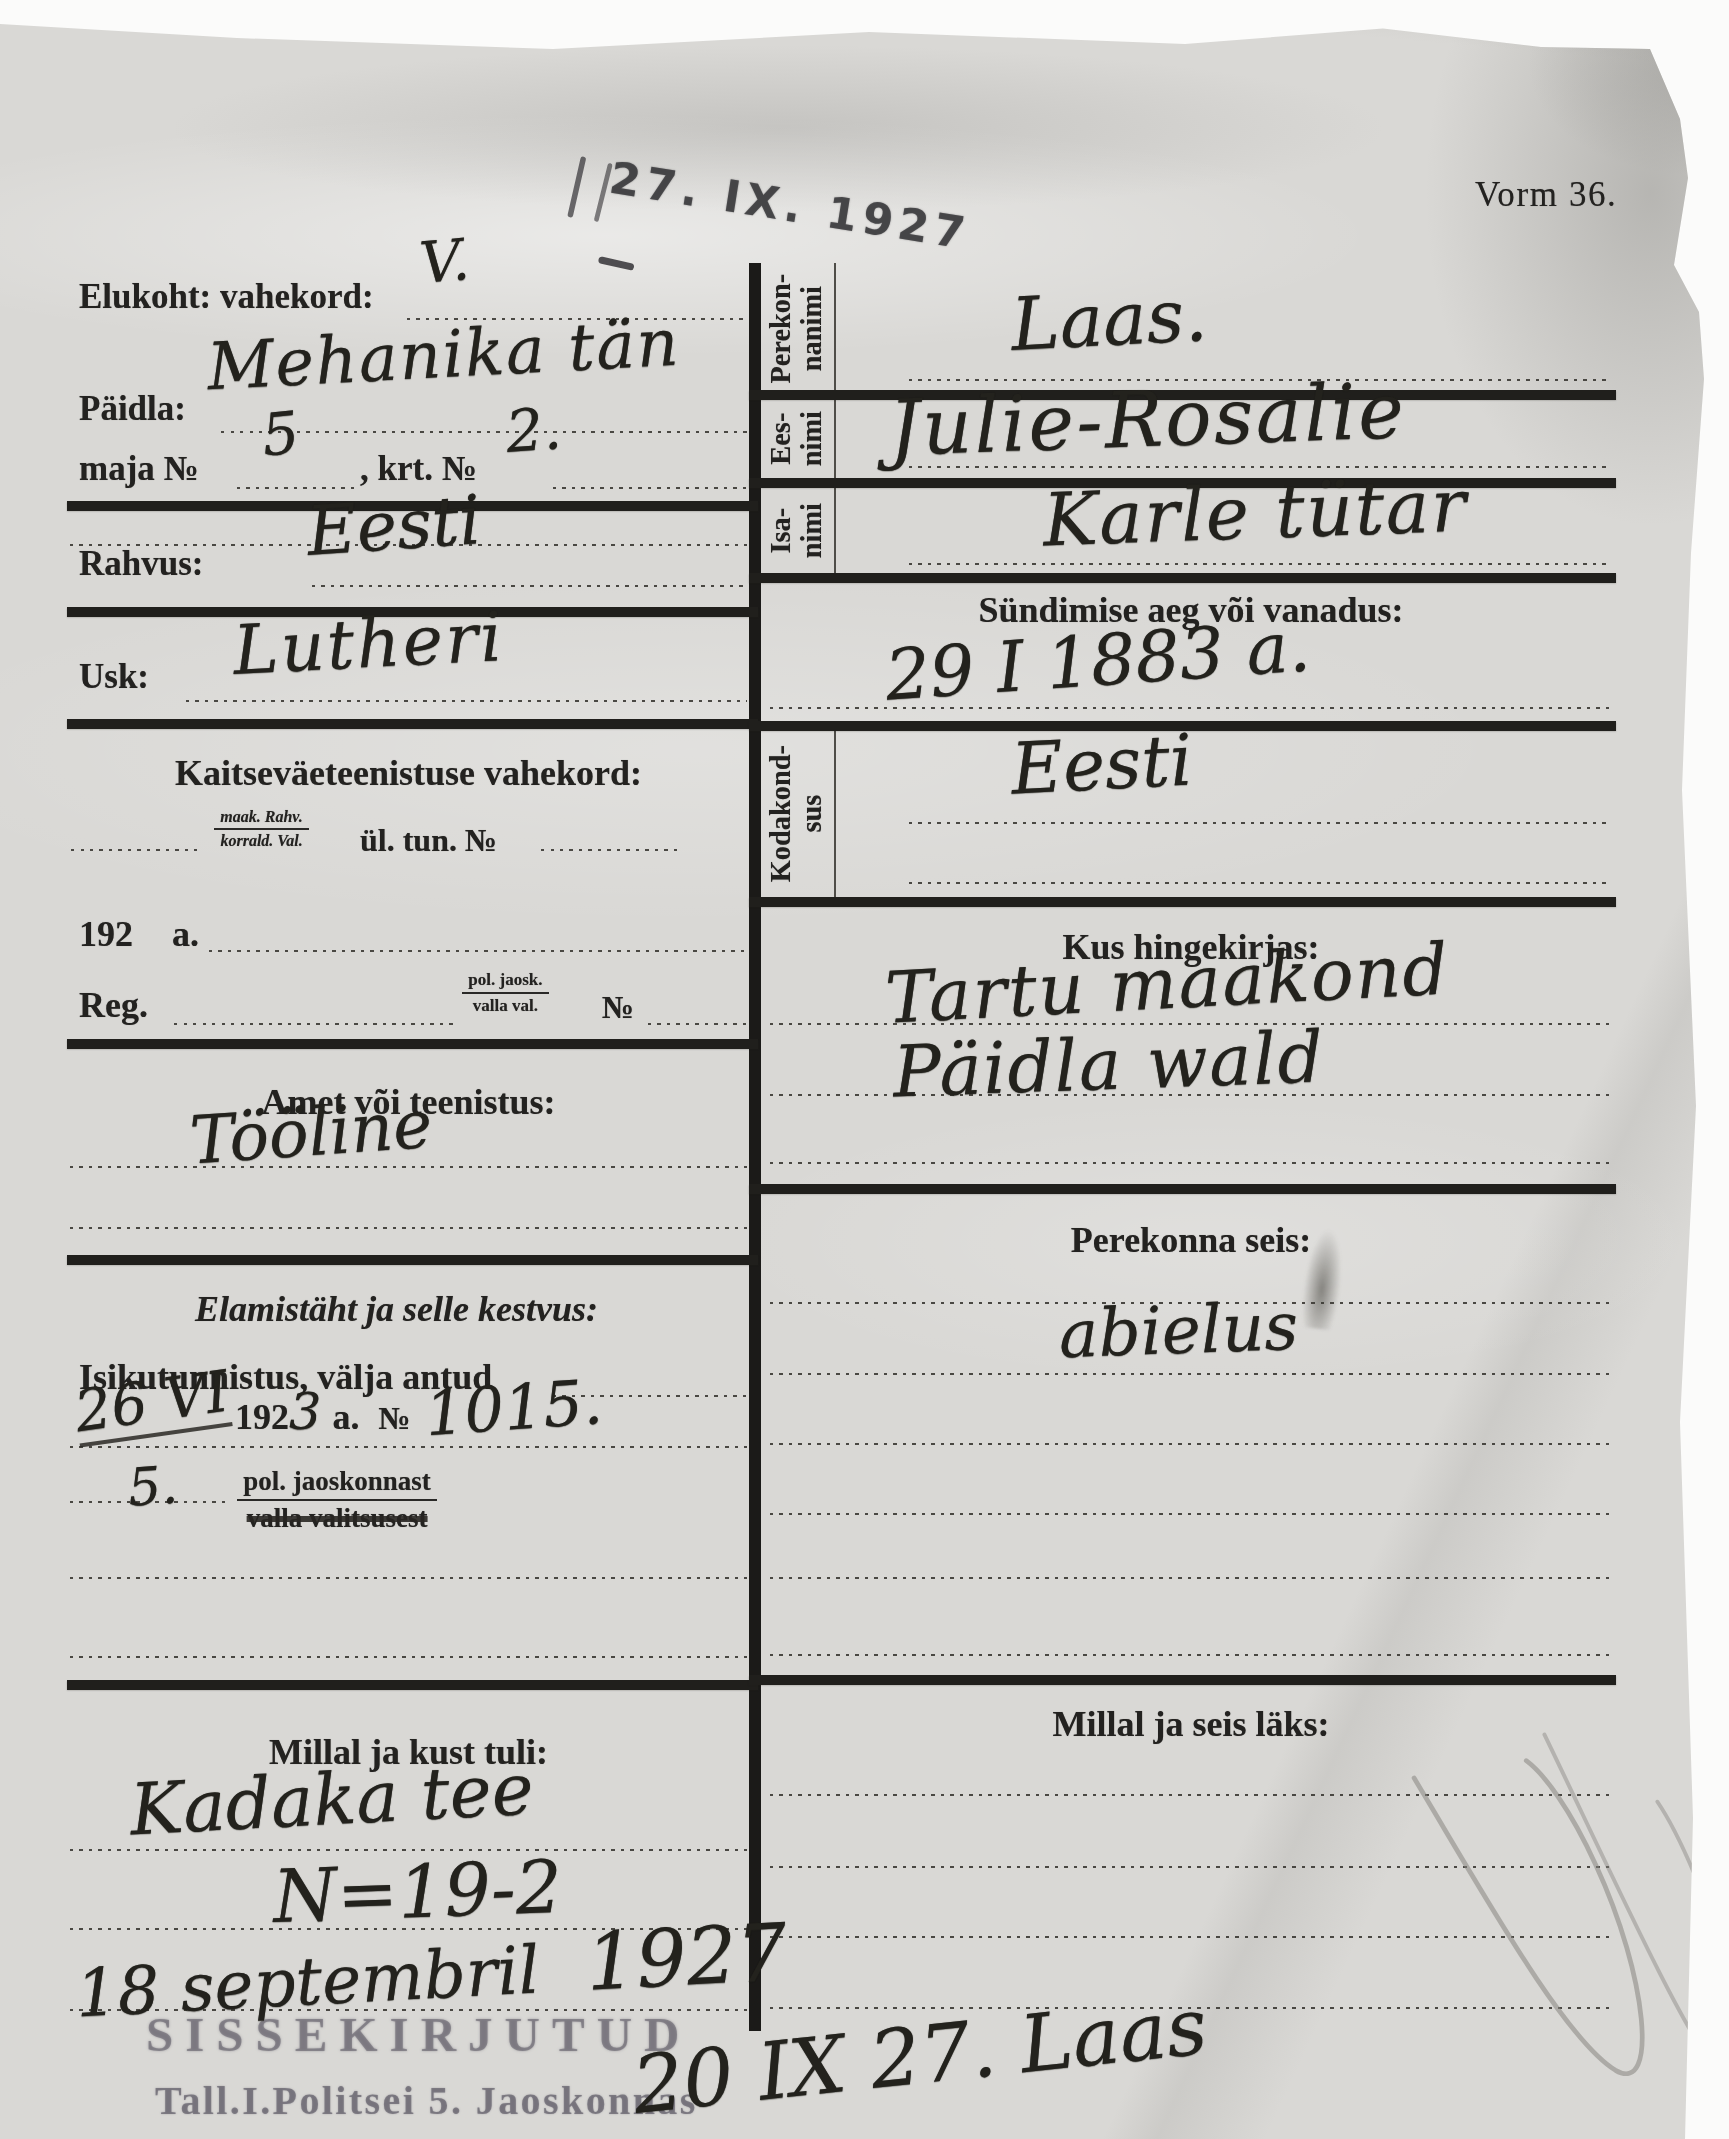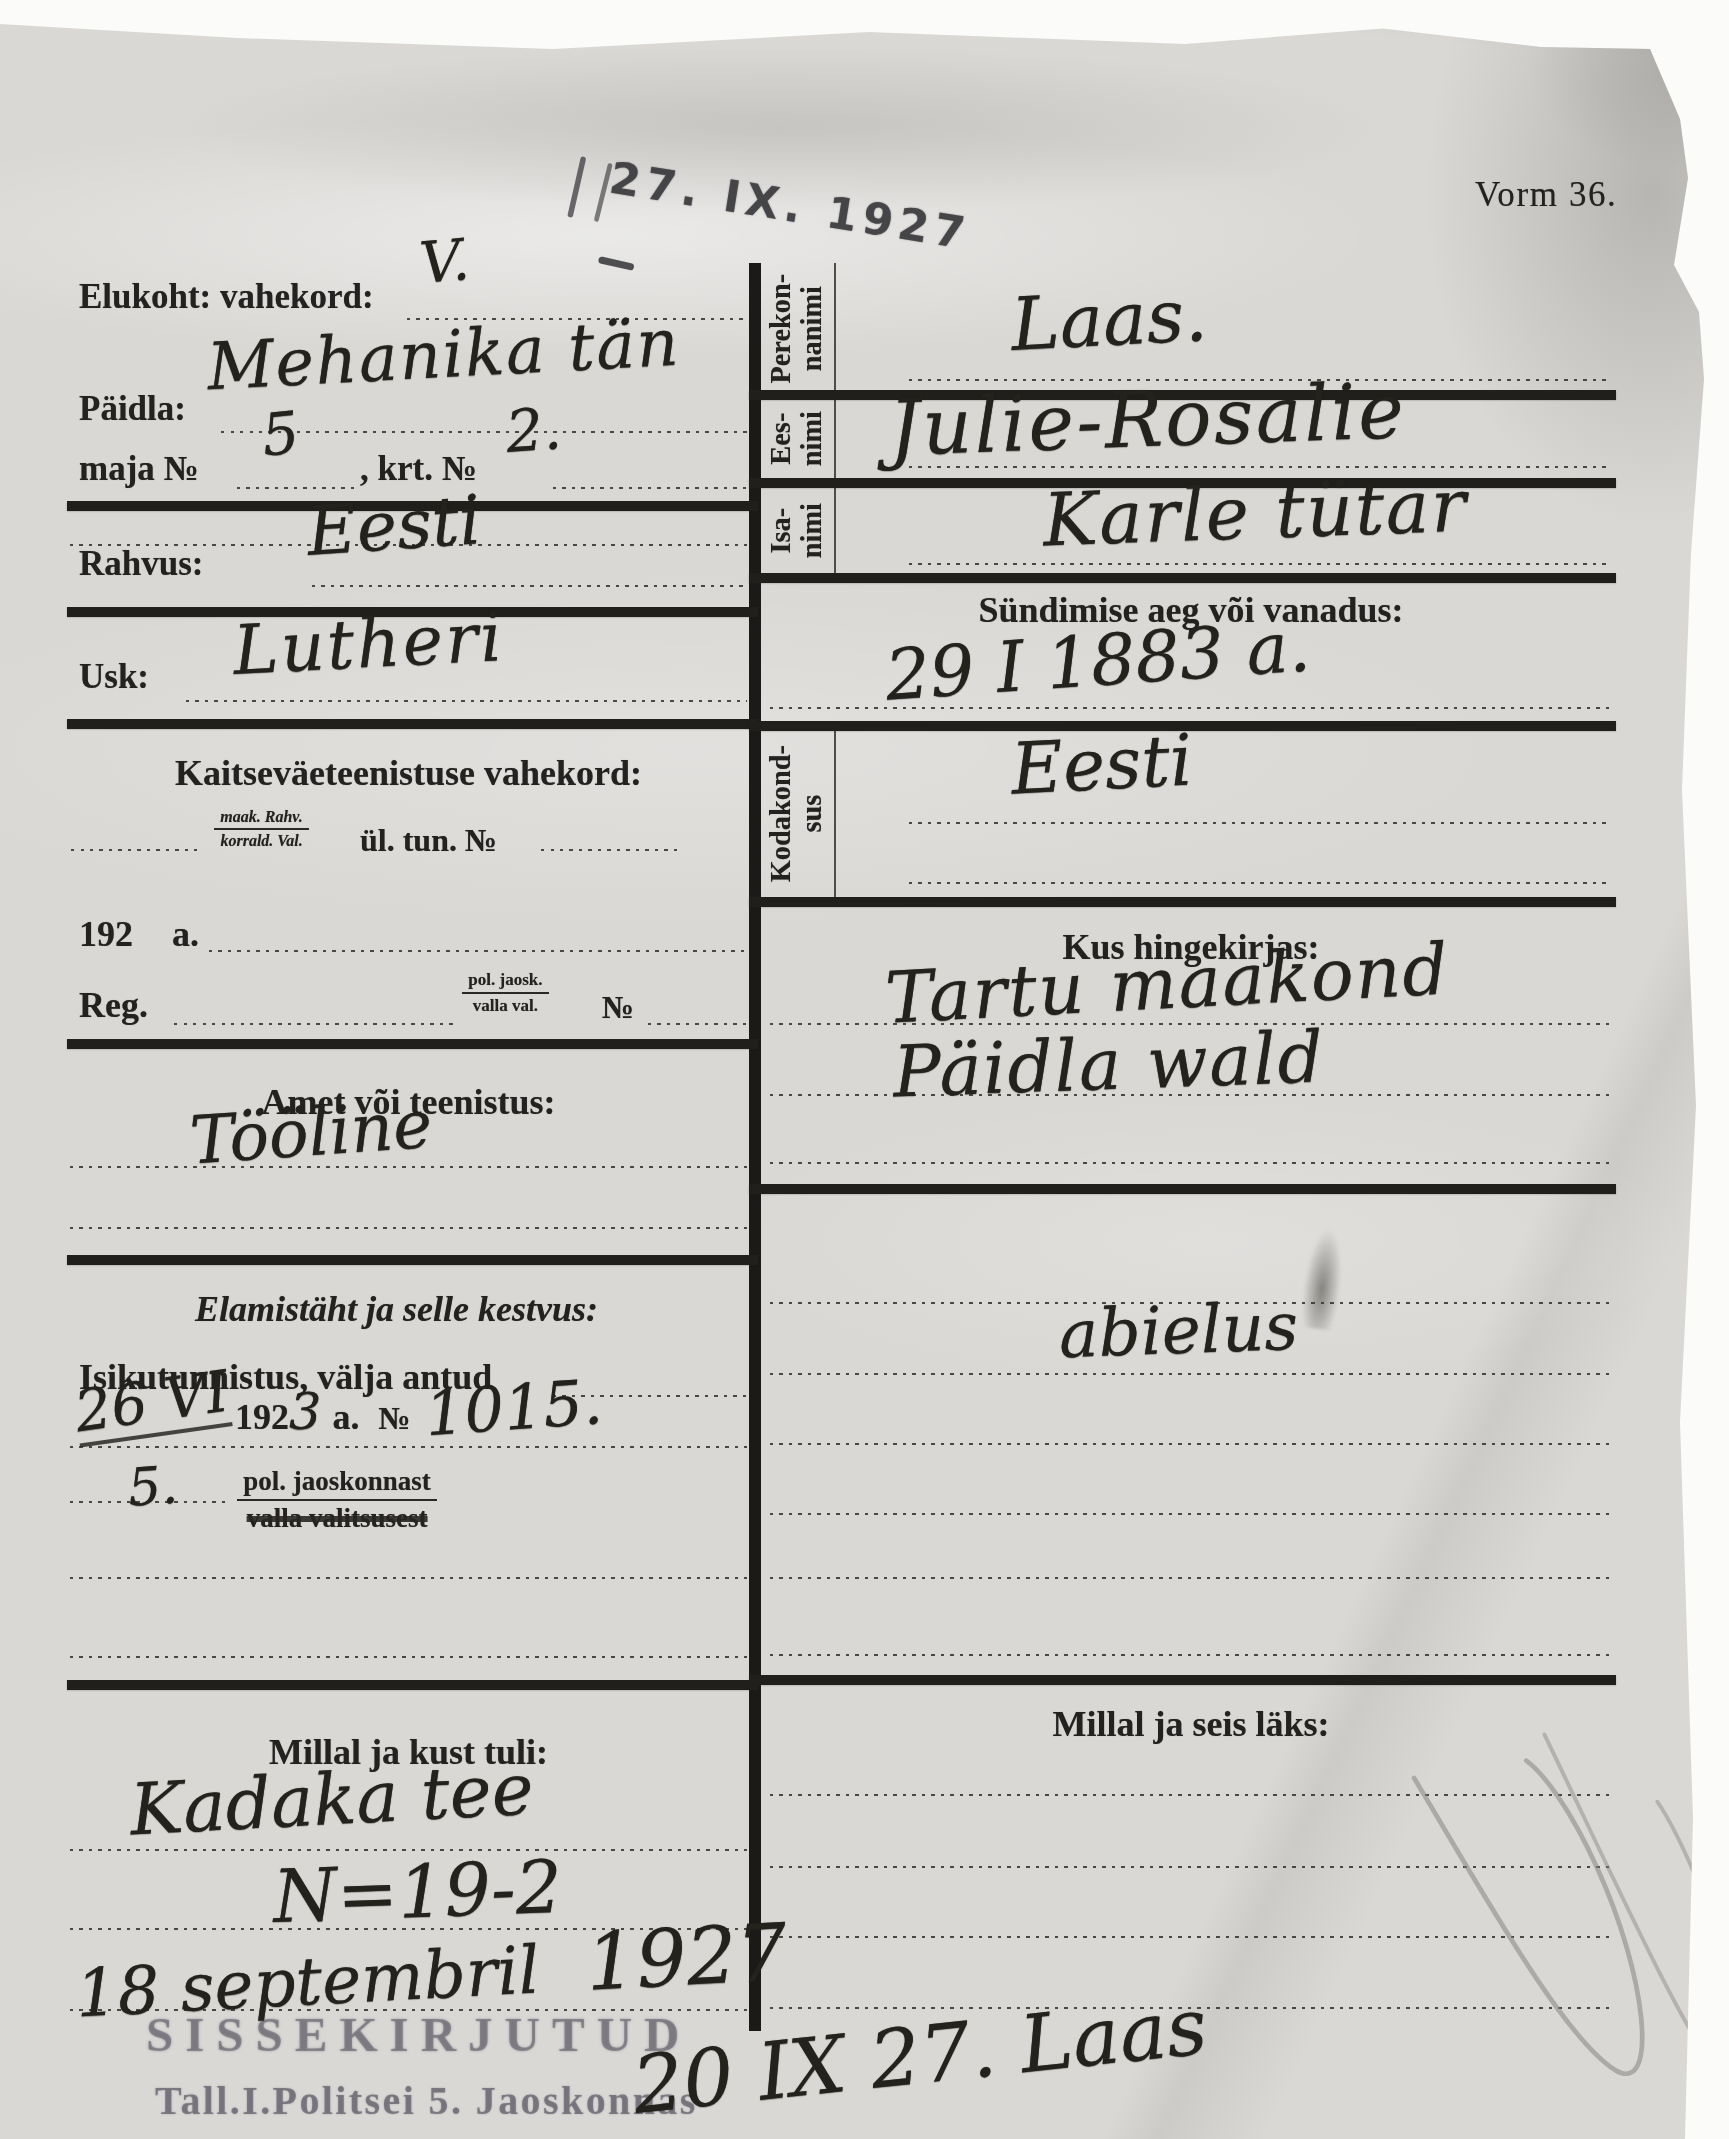--- a/index.html
+++ b/index.html
@@ -206,20 +206,21 @@
   </div>
   <div class="vlabel" style="top:732px;height:163px;">
     <div class="inner">
       <span>Kodakond-</span>
       <span>sus</span>
     </div>
   </div>
 
   <div class="heading" style="left:770px;top:589px;width:842px;">Sündimise aeg või vanadus:</div>
   <div class="heading" style="left:770px;top:926px;width:842px;">Kus hingekirjas:</div>
+  <div class="heading" style="left:770px;top:1219px;width:842px;">Perekonna seis:</div>
   <div class="heading" style="left:770px;top:1703px;width:842px;">Millal ja seis läks:</div>
 
   <div class="hw" style="left:1011px;top:283px;font-size:73px;transform:rotate(-3deg);">Laas.</div>
   <div class="hw" style="left:889px;top:381px;font-size:77px;letter-spacing:2.4px;transform:rotate(-2deg);">Julie-Rosalie</div>
   <div class="hw" style="left:1043px;top:476px;font-size:73px;letter-spacing:1.6px;transform:rotate(-2deg);">Karle tütar</div>
   <div class="hw" style="left:885px;top:626px;font-size:70px;transform:rotate(-4deg);">29 I 1883 a.</div>
   <div class="hw" style="left:1011px;top:729px;font-size:71px;transform:rotate(-3deg);">Eesti</div>
   <div class="hw" style="left:885px;top:948px;font-size:71px;letter-spacing:1.6px;transform:rotate(-3deg);">Tartu maakond</div>
   <div class="hw" style="left:893px;top:1029px;font-size:71px;letter-spacing:1.6px;transform:rotate(-2deg);">Päidla wald</div>
   <div class="smudge"></div>

